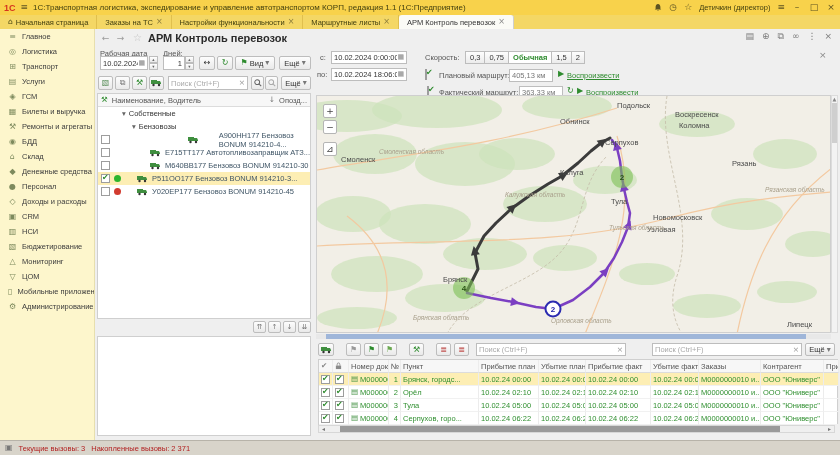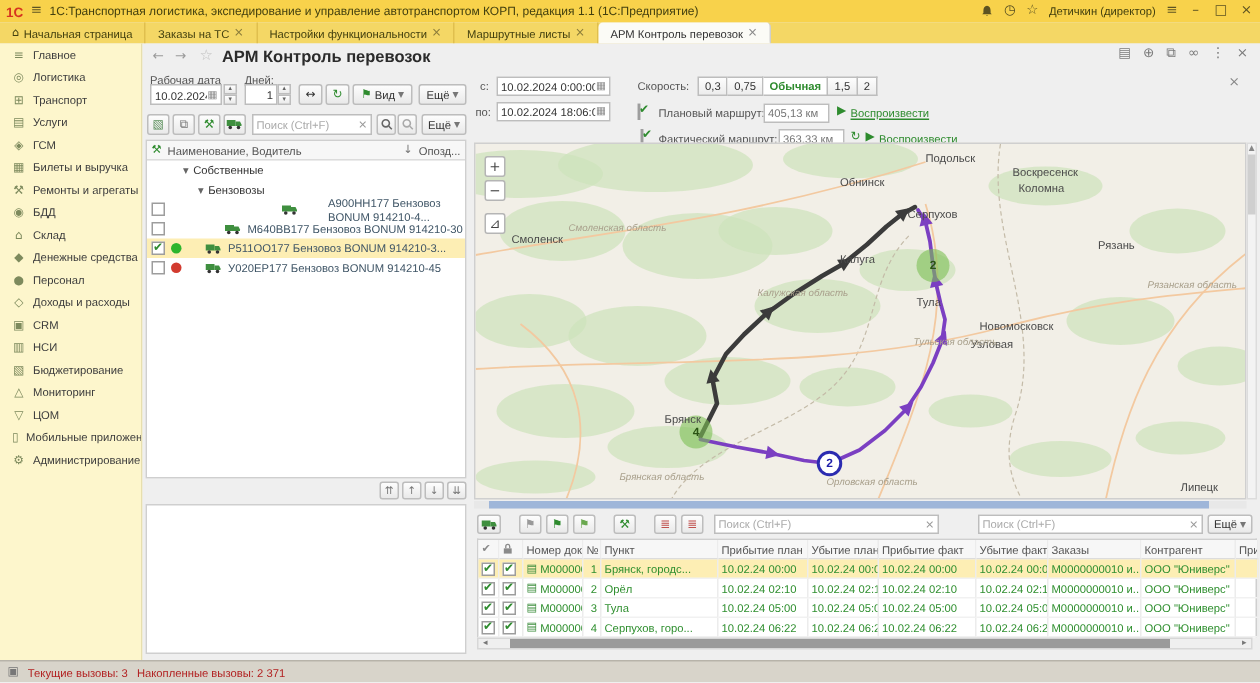--- a/index.html
+++ b/index.html
@@ -329,20 +329,32 @@
         <span class="cb"></span>
           <span style="width:10px;"></span>
           <span style="width:18px;"></span>
         <svg class="truck" width="11" height="8" viewBox="0 0 11 8">
             <rect x="0" y="1" width="6" height="4" fill="#3f8f3f"></rect>
             <path d="M6 2 L9 2 L10 4 L10 5 L6 5 Z" fill="#3f8f3f"></path>
             <circle cx="2.5" cy="6" r="1.2" fill="#333"></circle>
             <circle cx="8" cy="6" r="1.2" fill="#333"></circle>
           </svg>
         <span>А900НН177 Бензовоз BONUM 914210-4...</span>
+      </div>
+      <div class="trow" style="gap:4px;padding-left:3px;">
+        <span class="cb"></span>
+          <span style="width:10px;"></span>
+          <span style="width:18px;"></span>
+        <svg class="truck" width="11" height="8" viewBox="0 0 11 8">
+            <rect x="0" y="1" width="6" height="4" fill="#3f8f3f"></rect>
+            <path d="M6 2 L9 2 L10 4 L10 5 L6 5 Z" fill="#3f8f3f"></path>
+            <circle cx="2.5" cy="6" r="1.2" fill="#333"></circle>
+            <circle cx="8" cy="6" r="1.2" fill="#333"></circle>
+          </svg>
+        <span>Е715ТТ177 Автотопливозаправщик АТЗ...</span>
       </div>
       <div class="trow" style="gap:4px;padding-left:3px;">
         <span class="cb"></span>
           <span style="width:10px;"></span>
           <span style="width:18px;"></span>
         <svg class="truck" width="11" height="8" viewBox="0 0 11 8">
             <rect x="0" y="1" width="6" height="4" fill="#3f8f3f"></rect>
             <path d="M6 2 L9 2 L10 4 L10 5 L6 5 Z" fill="#3f8f3f"></path>
             <circle cx="2.5" cy="6" r="1.2" fill="#333"></circle>
             <circle cx="8" cy="6" r="1.2" fill="#333"></circle>

